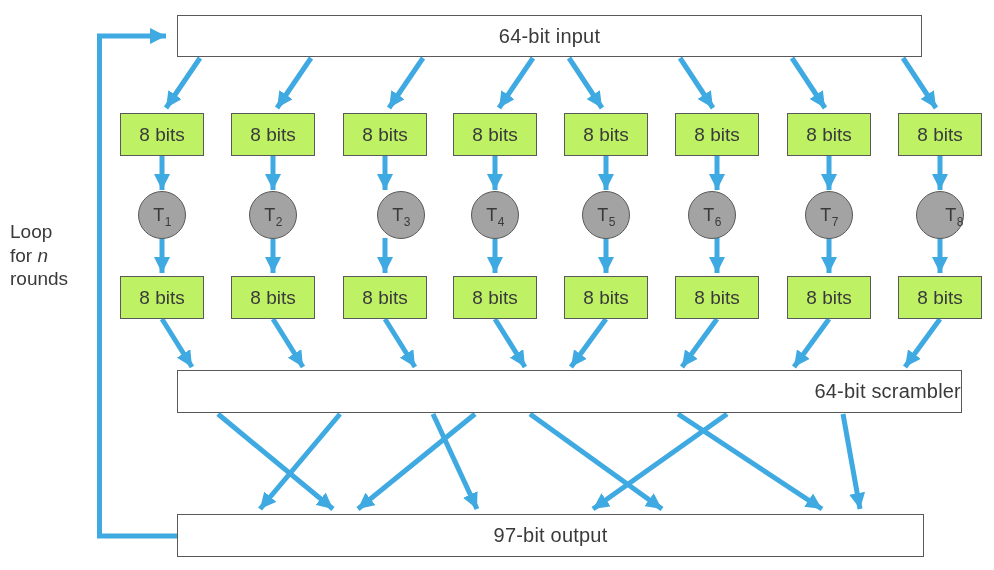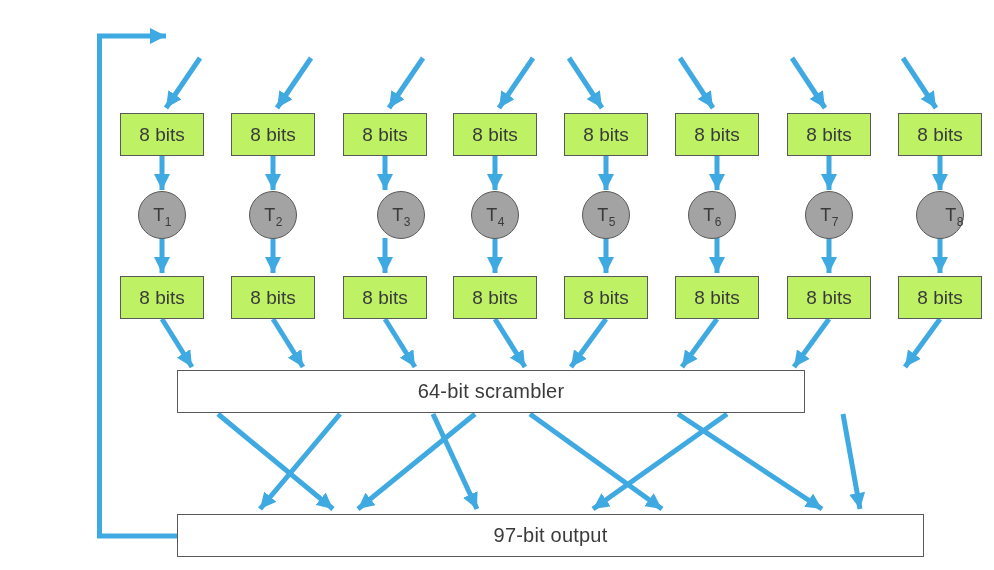--- a/index.html
+++ b/index.html
@@ -22,21 +22,21 @@
     box-sizing: border-box;
     background: #ffffff;
     border: 1.6px solid var(--border, #58595b);
     display: flex;
     align-items: center;
     justify-content: center;
     font-size: 20px;
     letter-spacing: 0.2px;
   }
   .bigbox.input     { left: 177px; top: 15px;  width: 745px; height: 42px; }
-  .bigbox.scrambler { left: 177px; top: 370px; width: 628px; height: 43px; }
+  .bigbox.scrambler { left: 177px; top: 370px; width: 785px; height: 43px; justify-content: flex-end; }
   .bigbox.output    { left: 177px; top: 514px; width: 747px; height: 43px; }
   .bits-box {
     position: absolute;
     box-sizing: border-box;
     width: 84px; height: 43px;
     background: #bef264;
     border: 1.8px solid var(--border, #58595b);
     display: flex;
     align-items: center;
     justify-content: center;
@@ -120,29 +120,37 @@
       <line x1="340" y1="414" x2="260" y2="509" stroke="#3fa9e1" stroke-width="5" marker-end="url(#ah)"></line>
       <line x1="433" y1="414" x2="477" y2="509" stroke="#3fa9e1" stroke-width="5" marker-end="url(#ah)"></line>
       <line x1="475" y1="414" x2="358" y2="509" stroke="#3fa9e1" stroke-width="5" marker-end="url(#ah)"></line>
       <line x1="530" y1="414" x2="662" y2="509" stroke="#3fa9e1" stroke-width="5" marker-end="url(#ah)"></line>
       <line x1="678" y1="414" x2="822" y2="509" stroke="#3fa9e1" stroke-width="5" marker-end="url(#ah)"></line>
       <line x1="727" y1="414" x2="593" y2="509" stroke="#3fa9e1" stroke-width="5" marker-end="url(#ah)"></line>
       <line x1="843" y1="414" x2="860" y2="509" stroke="#3fa9e1" stroke-width="5" marker-end="url(#ah)"></line>
       <path d="M177,536 L99.5,536 L99.5,36 L166,36" fill="none" stroke="#3fa9e1" stroke-width="5" stroke-linejoin="miter" marker-end="url(#ah)"></path>
     </svg>
 
+  <div class="bigbox input">
+    <span>64-bit input</span>
+  </div>
 
   <div class="bigbox scrambler">
     <span>64-bit scrambler</span>
   </div>
 
   <div class="bigbox output">
     <span>97-bit output</span>
   </div>
 
+  <div class="loop-label">
+    <div><span>Loop</span></div>
+    <div><span>for </span><span class="it">n</span></div>
+    <div><span>rounds</span></div>
+  </div>
 
   <div id="columns">
     <div class="bits-box top" style="left: 120px;">
       <span>8 bits</span>
     </div>
     <div class="t-circle" style="left: 138px;">
       <span><span>T</span><span class="sub">1</span></span>
     </div>
     <div class="bits-box bottom" style="left: 120px;">
       <span>8 bits</span>

